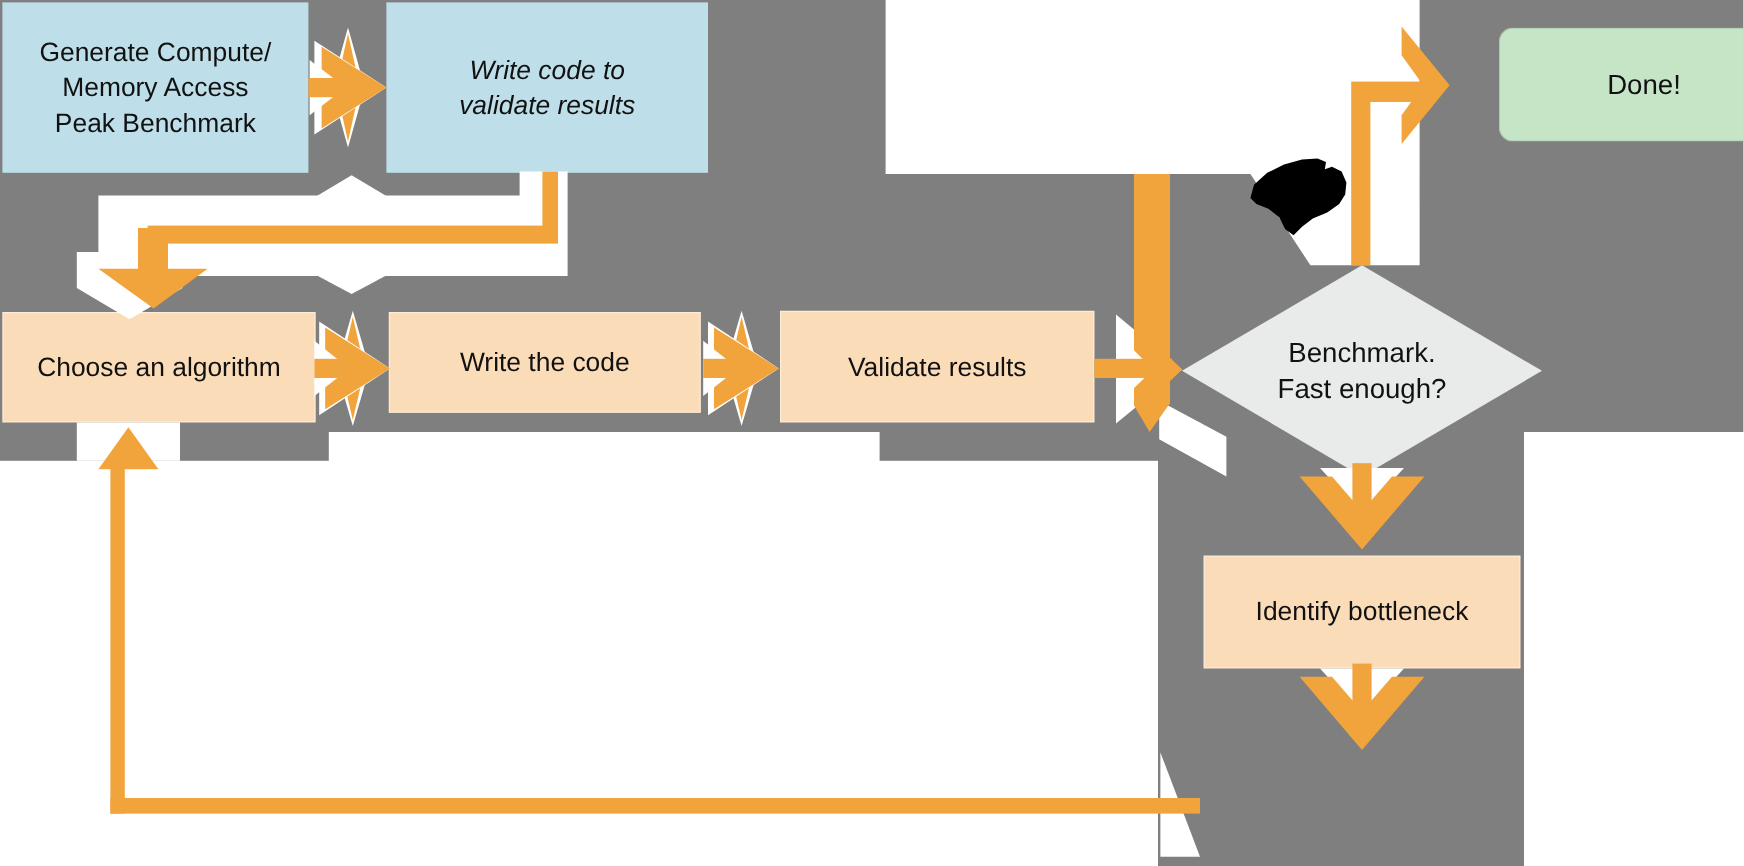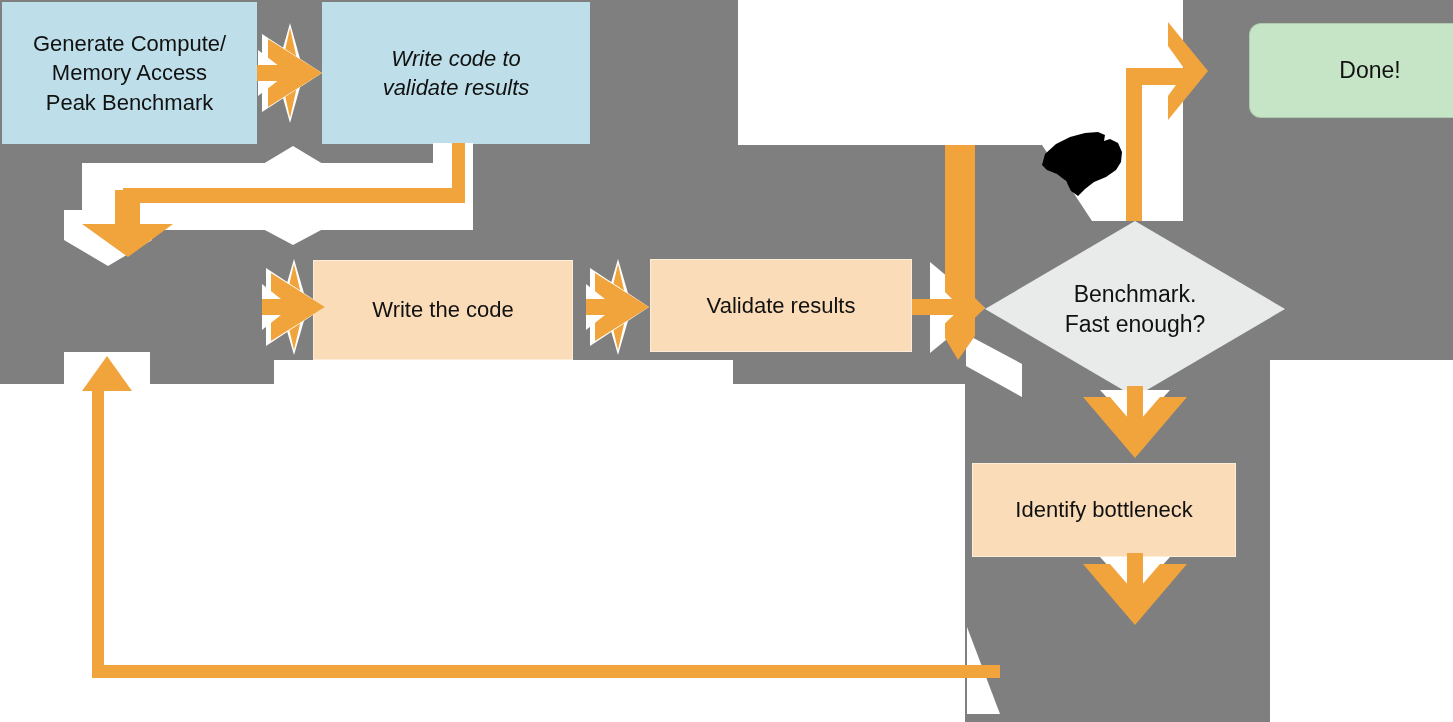--- a/index.html
+++ b/index.html
@@ -30,26 +30,27 @@
   <div class="bg" style="left:733px;top:360px;width:232px;height:24px;"></div>
   <div class="bg" style="left:965px;top:360px;width:305px;height:362px;"></div>
 
   <div class="white" style="left:738px;top:0;width:445px;height:145px;"></div>
 
   <div class="node benchmark" style="left:2px;top:2px;width:255px;height:142px;">Generate Compute/
 Memory Access
 Peak Benchmark</div>
   <div class="node benchmark" style="left:322px;top:2px;width:268px;height:142px;font-style:italic;">Write code to
 validate results</div>
-  <div class="node process" style="left:313px;top:260px;width:260px;height:100px;">Write the code</div>
+  <div class="node process" style="left:2px;top:260px;width:261px;height:92px;">Choose an algorithm</div>
+  <div class="node process" style="left:324px;top:260px;width:260px;height:84px;">Write the code</div>
   <div class="node process" style="left:650px;top:259px;width:262px;height:93px;">Validate results</div>
   <div class="node decision" style="left:985px;top:221px;width:300px;height:176px;">Benchmark.
 Fast enough?</div>
   <div class="node terminal" style="left:1208px;top:23px;width:242px;height:95px;">Done!</div>
-  <div class="node process" style="left:972px;top:463px;width:264px;height:94px;">Identify bottleneck</div>
+  <div class="node process" style="left:1003px;top:463px;width:264px;height:94px;">Identify bottleneck</div>
 
   <svg class="overlay" width="1453" height="722" viewBox="0 0 1453 722">
 
     <g>
       <path class="w" d="M82,163 H433 V143 H473 V230 H82 Z"></path>
       <polygon class="w" points="263,164 293,146 323,164"></polygon>
       <polygon class="w" points="263,229 293,245 323,229"></polygon>
       <polygon class="w" points="64,210 152,210 152,240 108,266 64,240"></polygon>
       <rect class="o" x="452" y="143" width="13" height="57"></rect>
       <rect class="o" x="123" y="188" width="342" height="15"></rect>

